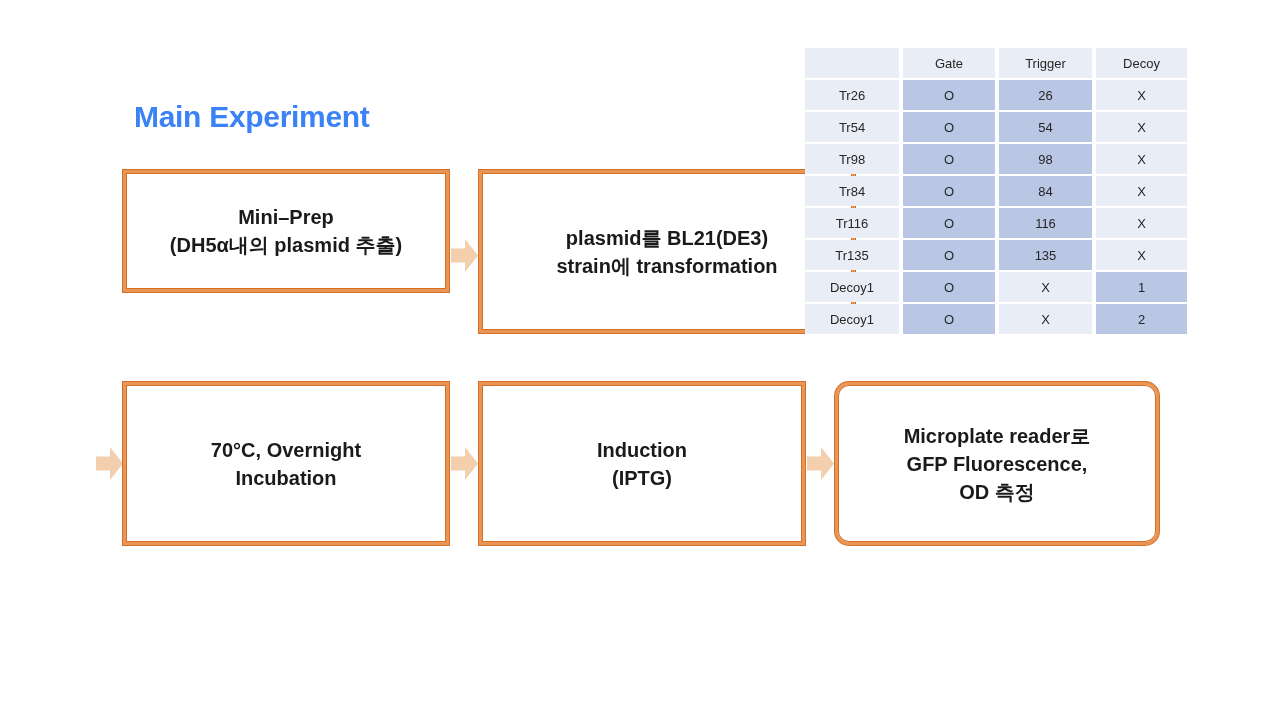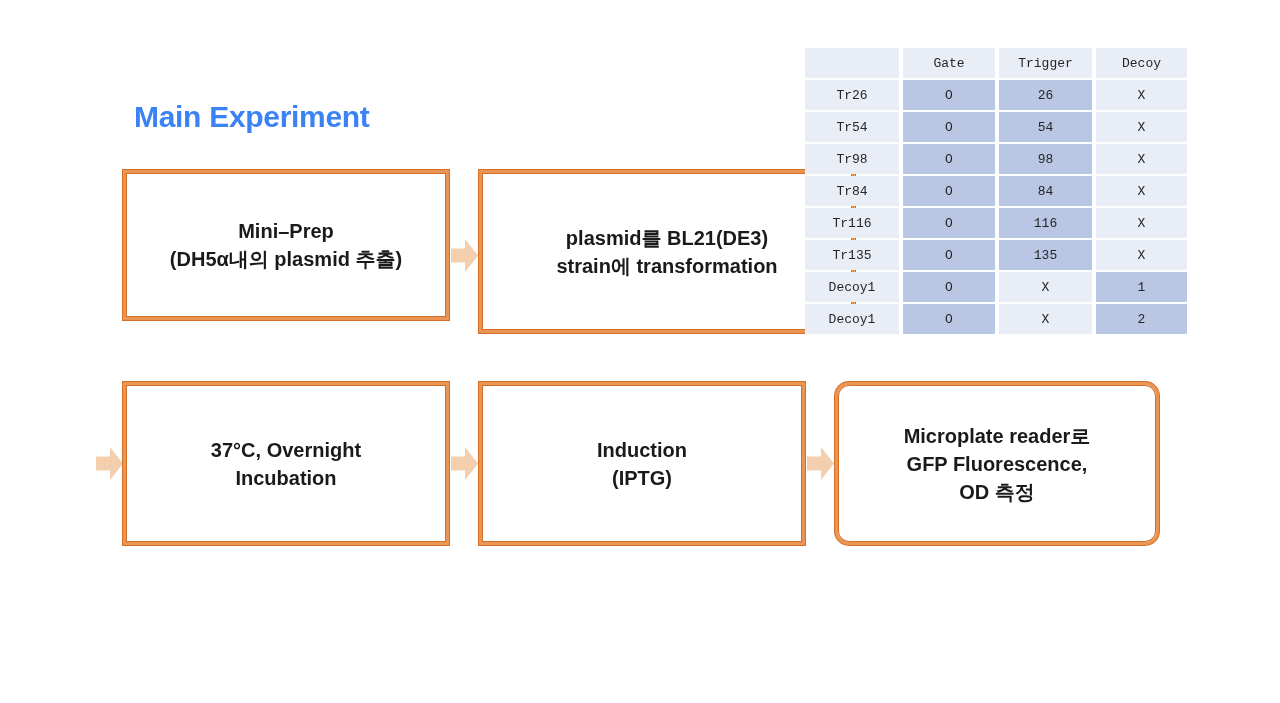--- a/index.html
+++ b/index.html
@@ -33,21 +33,21 @@
     justify-content: center;
     text-align: center;
   }
   .boxtext {
     font-size: 20px;
     font-weight: 700;
     line-height: 28px;
     color: #1a1a1a;
     white-space: nowrap;
   }
-  .box1 { left: 123px; top: 170px; width: 326px; height: 150px; }
+  .box1 { left: 123px; top: 170px; width: 326px; height: 122px; }
   .box2 { left: 479px; top: 170px; width: 376px; height: 163px; }
   .box3 { left: 123px; top: 382px; width: 326px; height: 163px; }
   .box4 { left: 479px; top: 382px; width: 326px; height: 163px; }
   .box5 { left: 835px; top: 382px; width: 324px; height: 163px; border-radius: 14px; }
   
   .arrow {
     position: absolute;
     width: 27px; height: 33px;
     background: #f3cfad;
     clip-path: polygon(0 29%, 52% 29%, 52% 0, 100% 50%, 52% 100%, 52% 71%, 0 71%);
@@ -66,21 +66,20 @@
     gap: 2px 4px;
     font-size: 13px;
     color: #262626;
   }
   .trow { display: contents; }
   .cell {
     display: flex;
     align-items: center;
     justify-content: center;
     white-space: nowrap;
-    font-family: Liberation Mono, monospace;
   }
   .c-light { background: #e9edf6; }
   .c-dark  { background: #b9c7e4; }
 </style>
 </head>
 <body>
 
 <div class="slide">
 
   <h1 class="title">Main Experiment</h1>
@@ -98,21 +97,21 @@
     <div class="boxtext">
       <div>plasmid를 BL21(DE3)</div>
       <div>strain에 transformation</div>
     </div>
   </div>
 
   <div class="arrow arr2"></div>
 
   <div class="flowbox box3">
     <div class="boxtext">
-      <div>37°C, Overnight</div>
+      <div>70°C, Overnight</div>
       <div>Incubation</div>
     </div>
   </div>
 
   <div class="arrow arr3"></div>
 
   <div class="flowbox box4">
     <div class="boxtext">
       <div>Induction</div>
       <div>(IPTG)</div>

